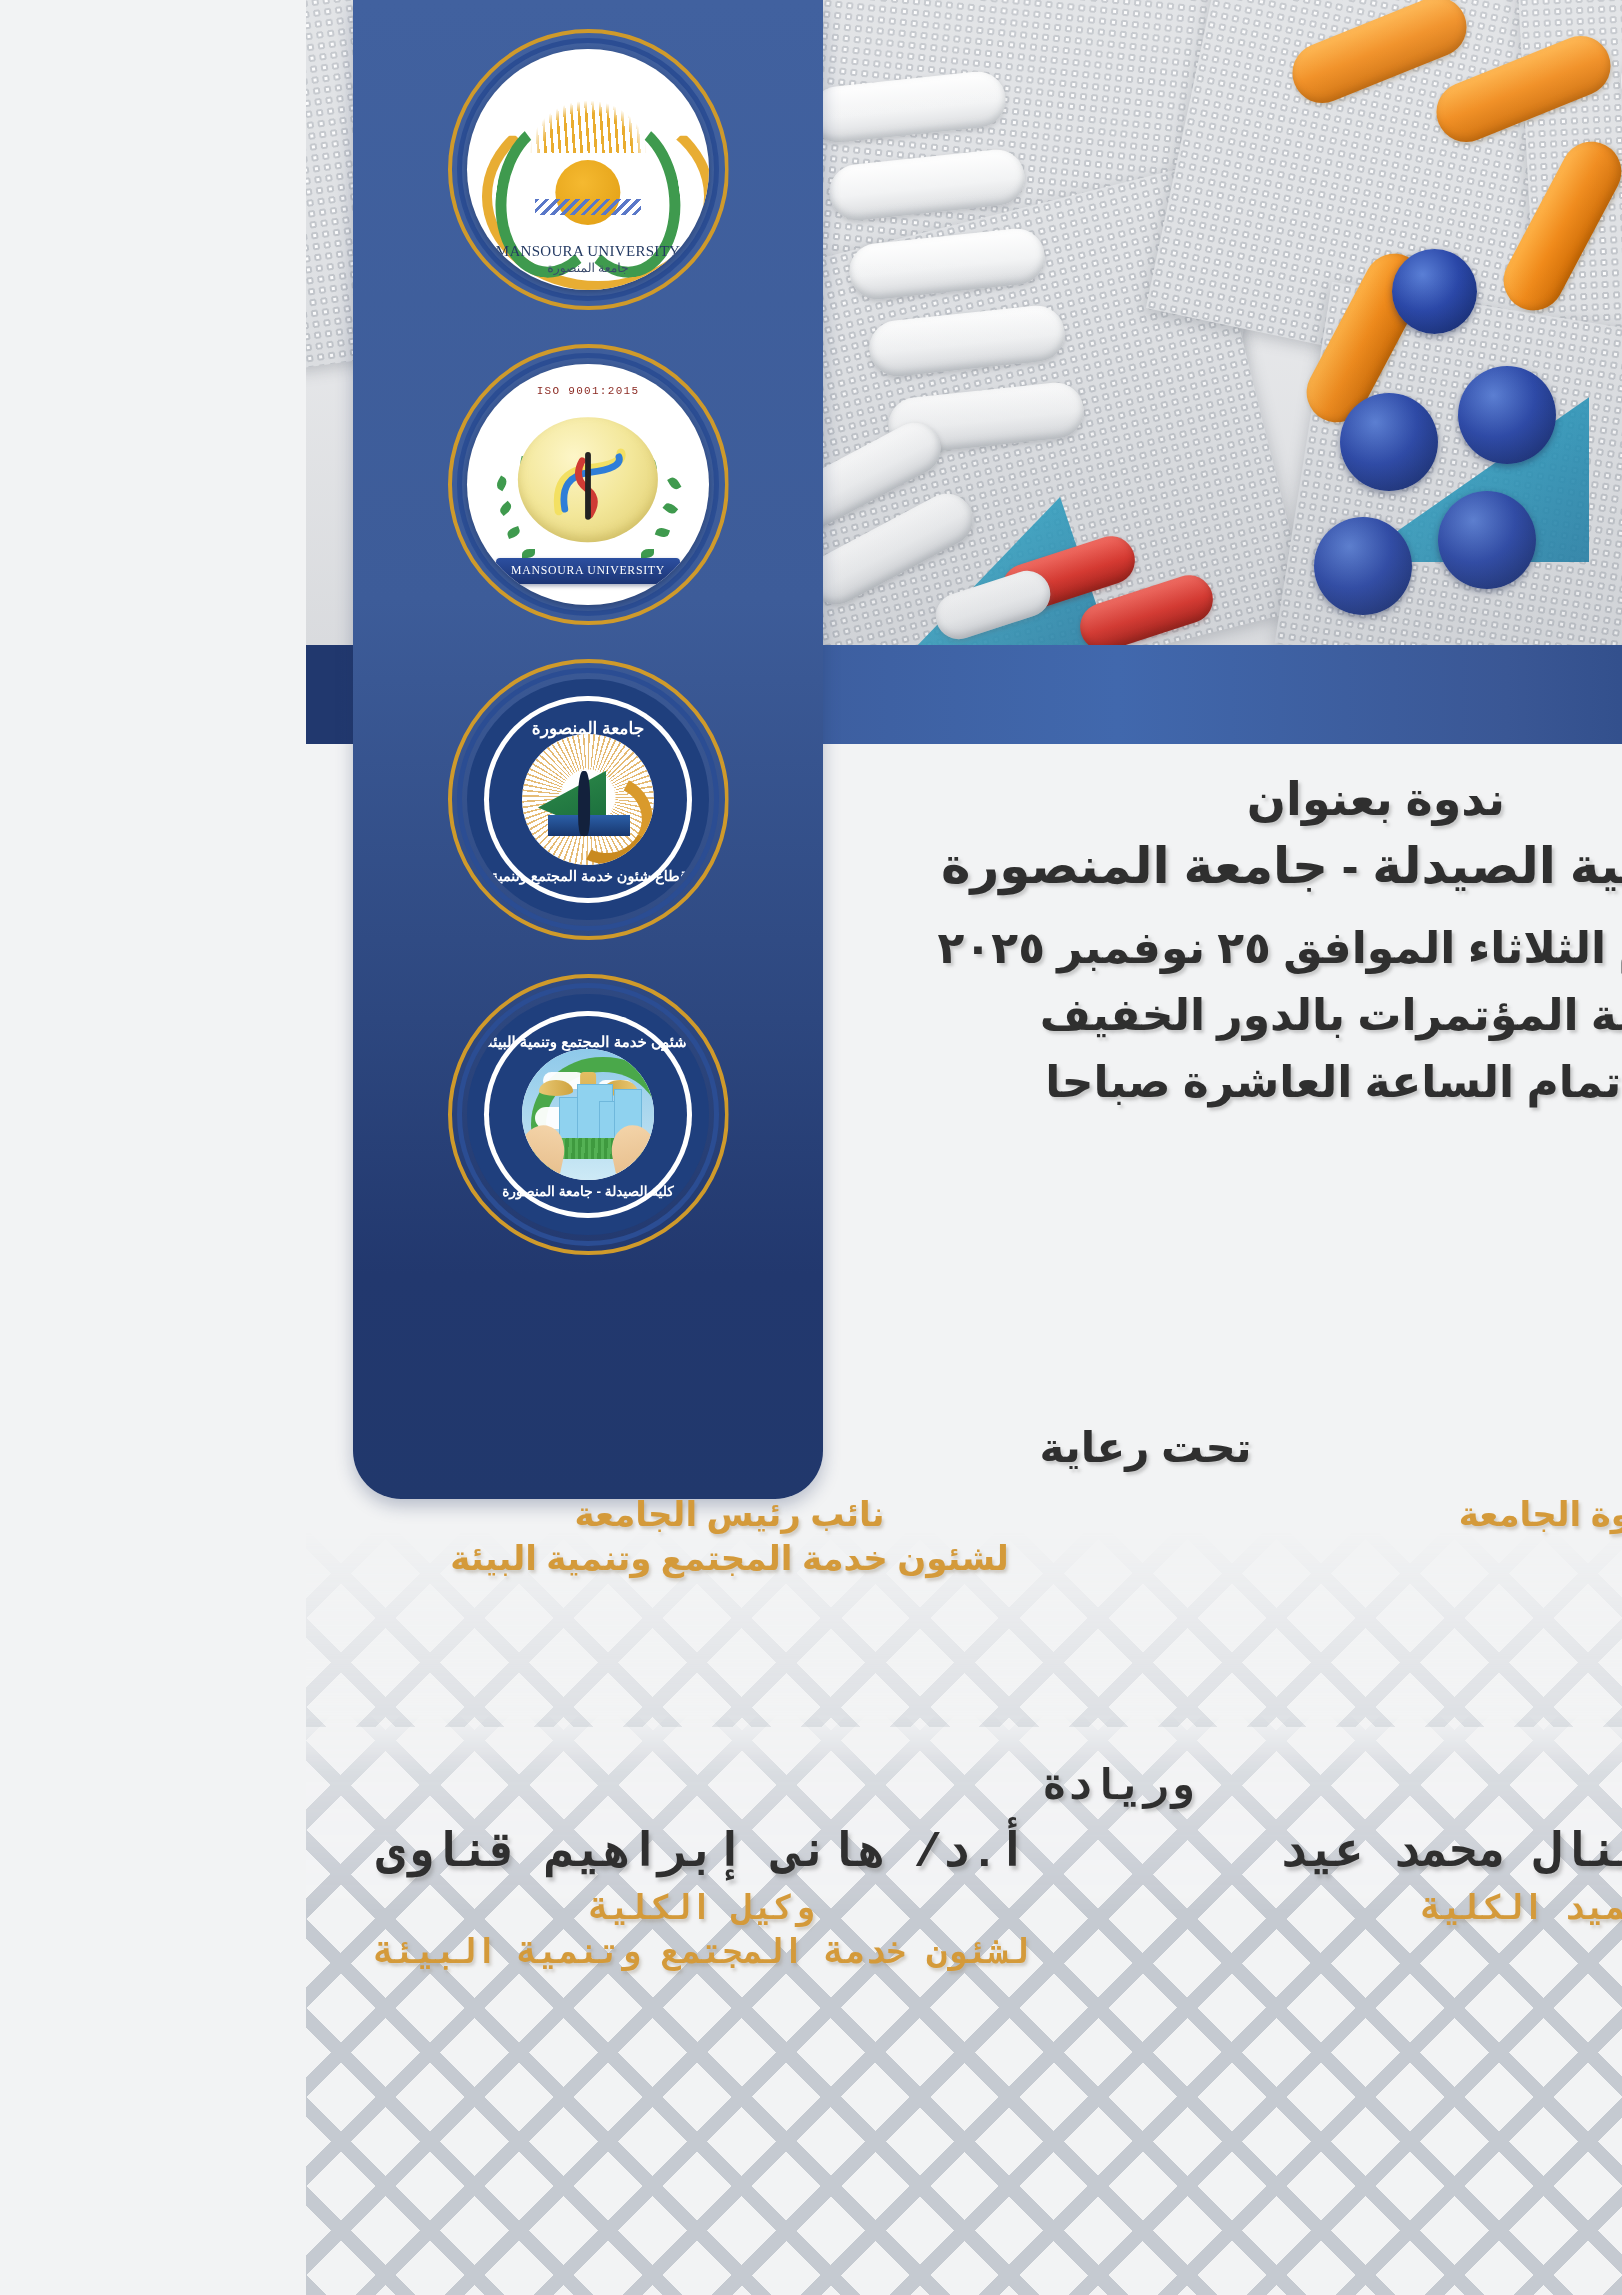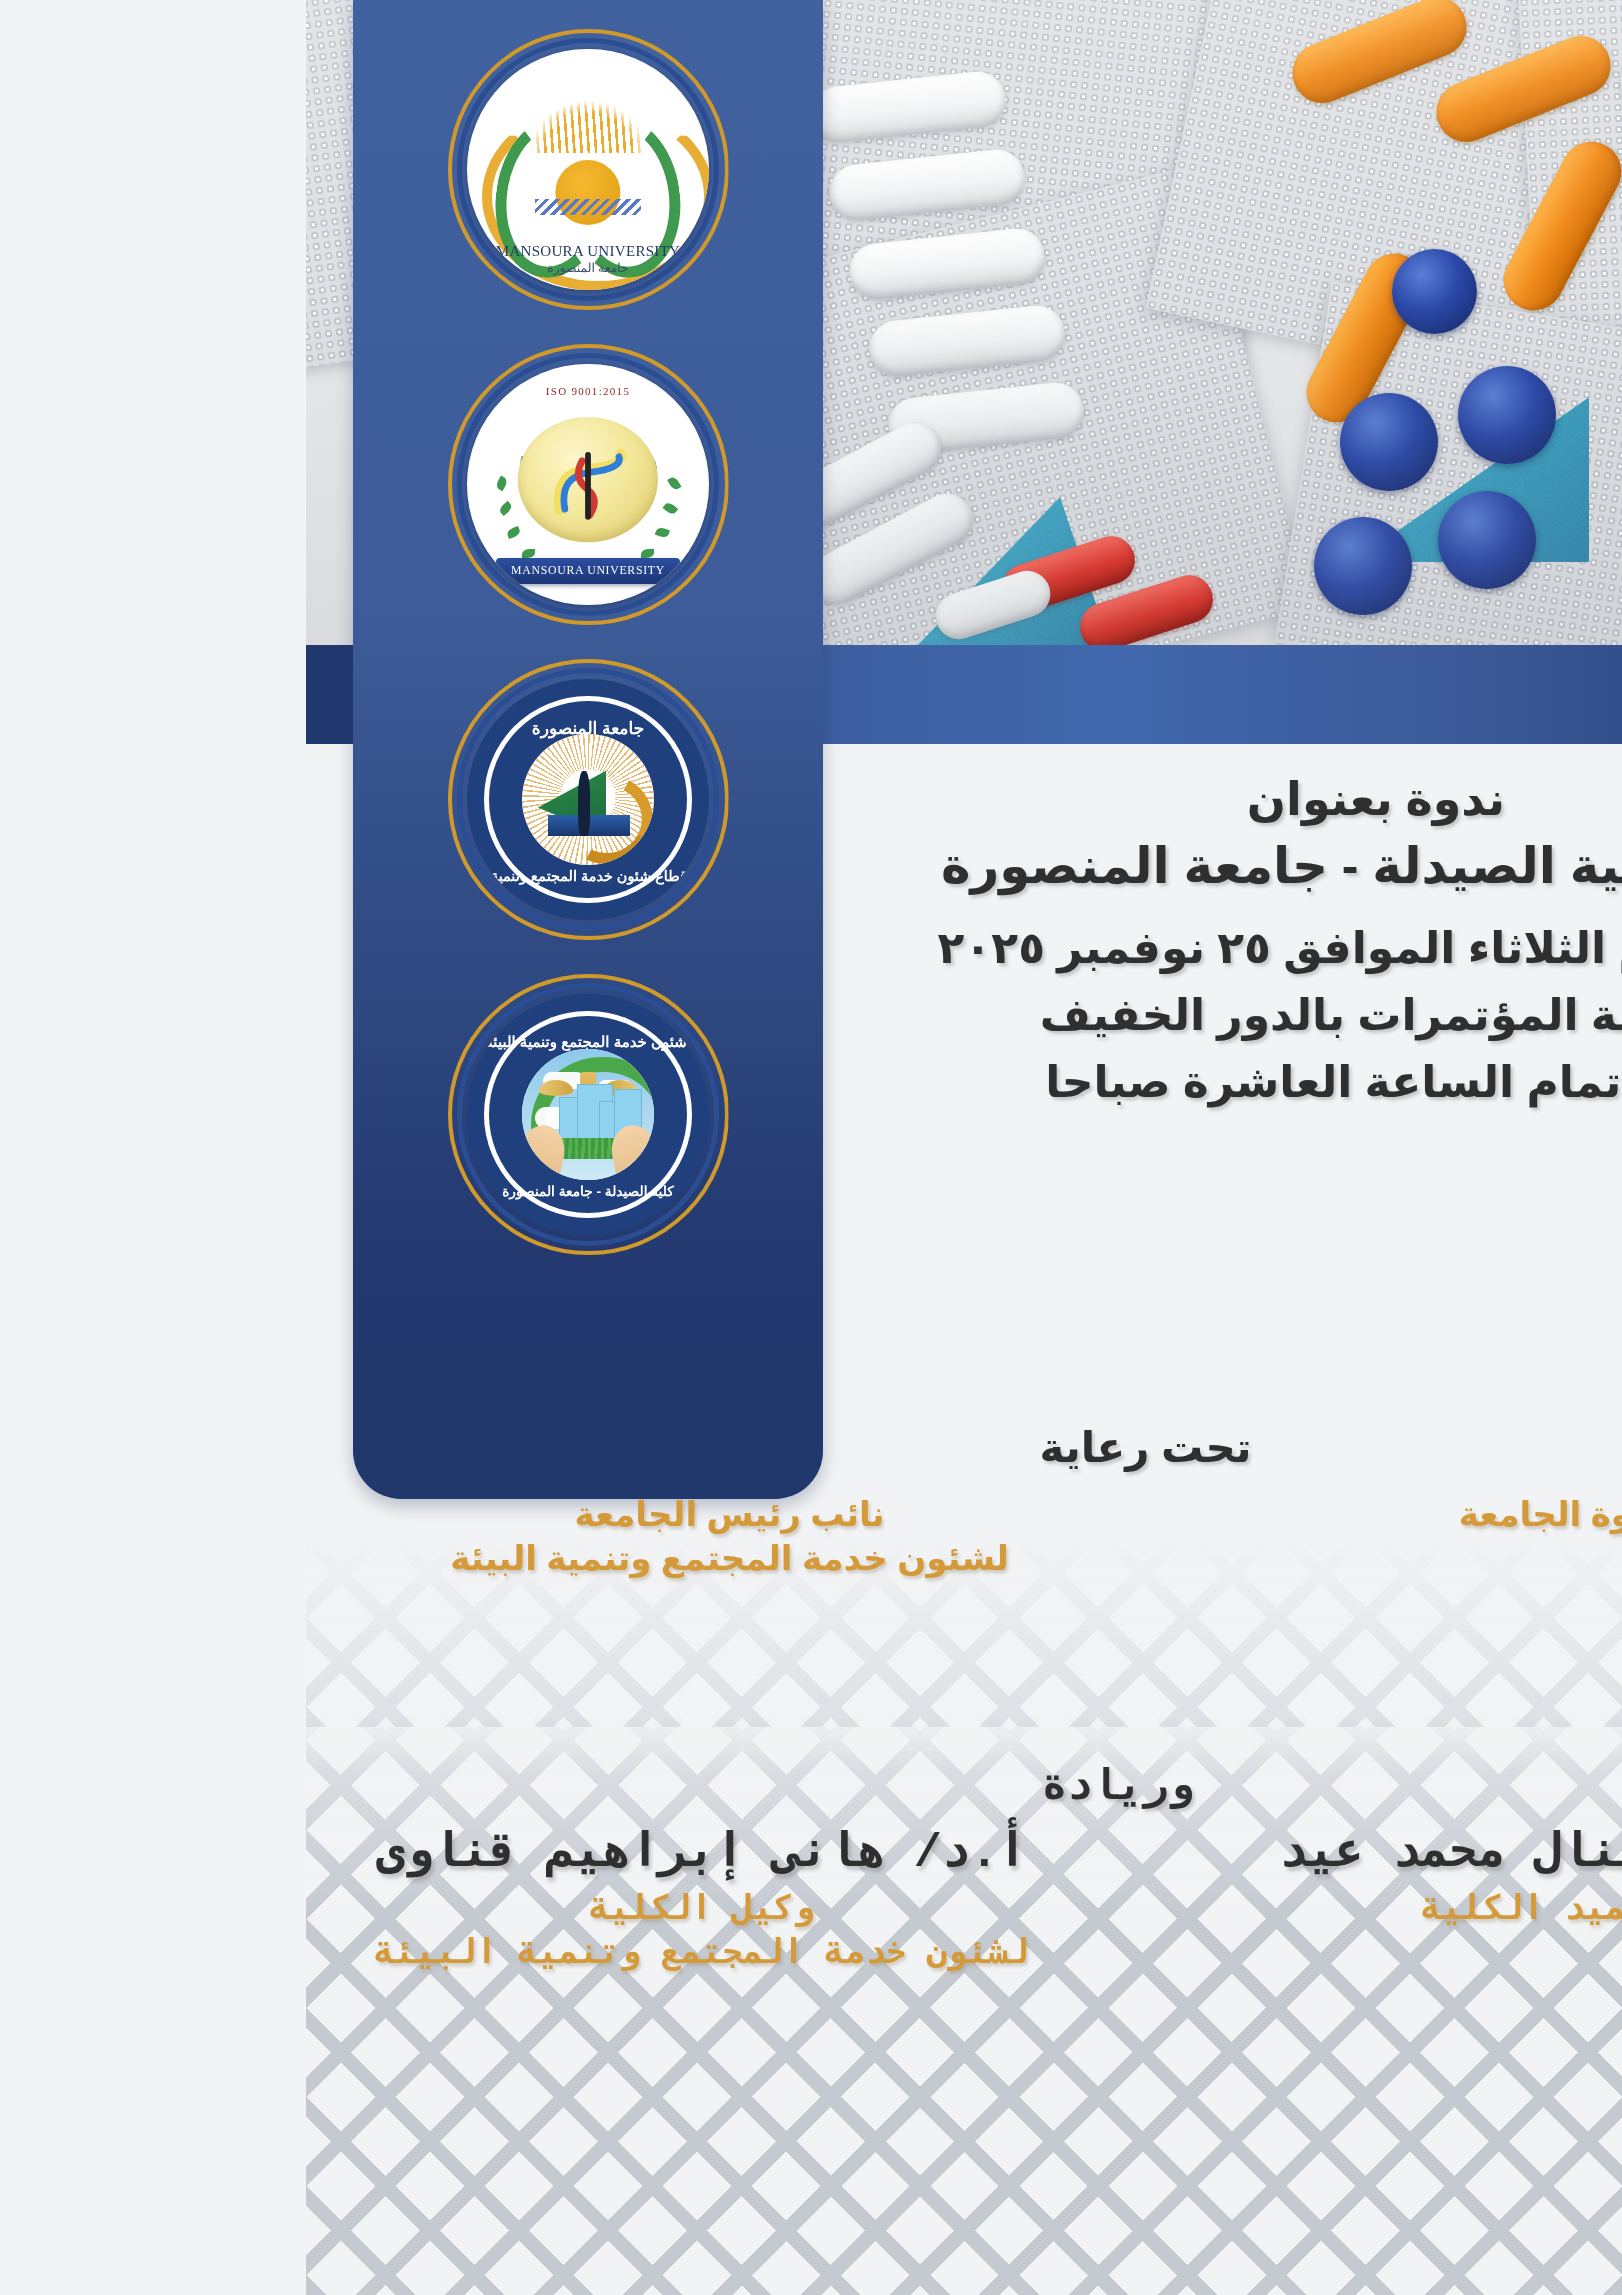--- a/index.html
+++ b/index.html
@@ -175,21 +175,21 @@
     position:absolute;left:10%;top:22%;width:80%;height:72%;
     border:0;
   }
   .pharm-laurel span{
     position:absolute;width:13px;height:8.5px;background:#3f9a4e;
     border-radius:60% 0 60% 0;
   }
   .pharm-arc-top{
     position:absolute;left:50%;top:9%;transform:translateX(-50%);
     font-size:11px;color:#8c2b24;letter-spacing:1.3px;white-space:nowrap;
-    font-family:Liberation Serif, serif;
+    font-family:Liberation Mono, monospace;
   }
   .pharm-banner{
     position:absolute;left:12%;right:12%;bottom:9%;height:26px;
     background:linear-gradient(180deg,#2c4fa0,#1c3575);
     border-radius:3.9px;
     display:flex;align-items:center;justify-content:center;
     color:#fff;font-size:11.8px;letter-spacing:0.7px;
     font-family:"Liberation Serif",serif;
     box-shadow:0 2px 4.6px rgba(20,35,80,.4);
   }

